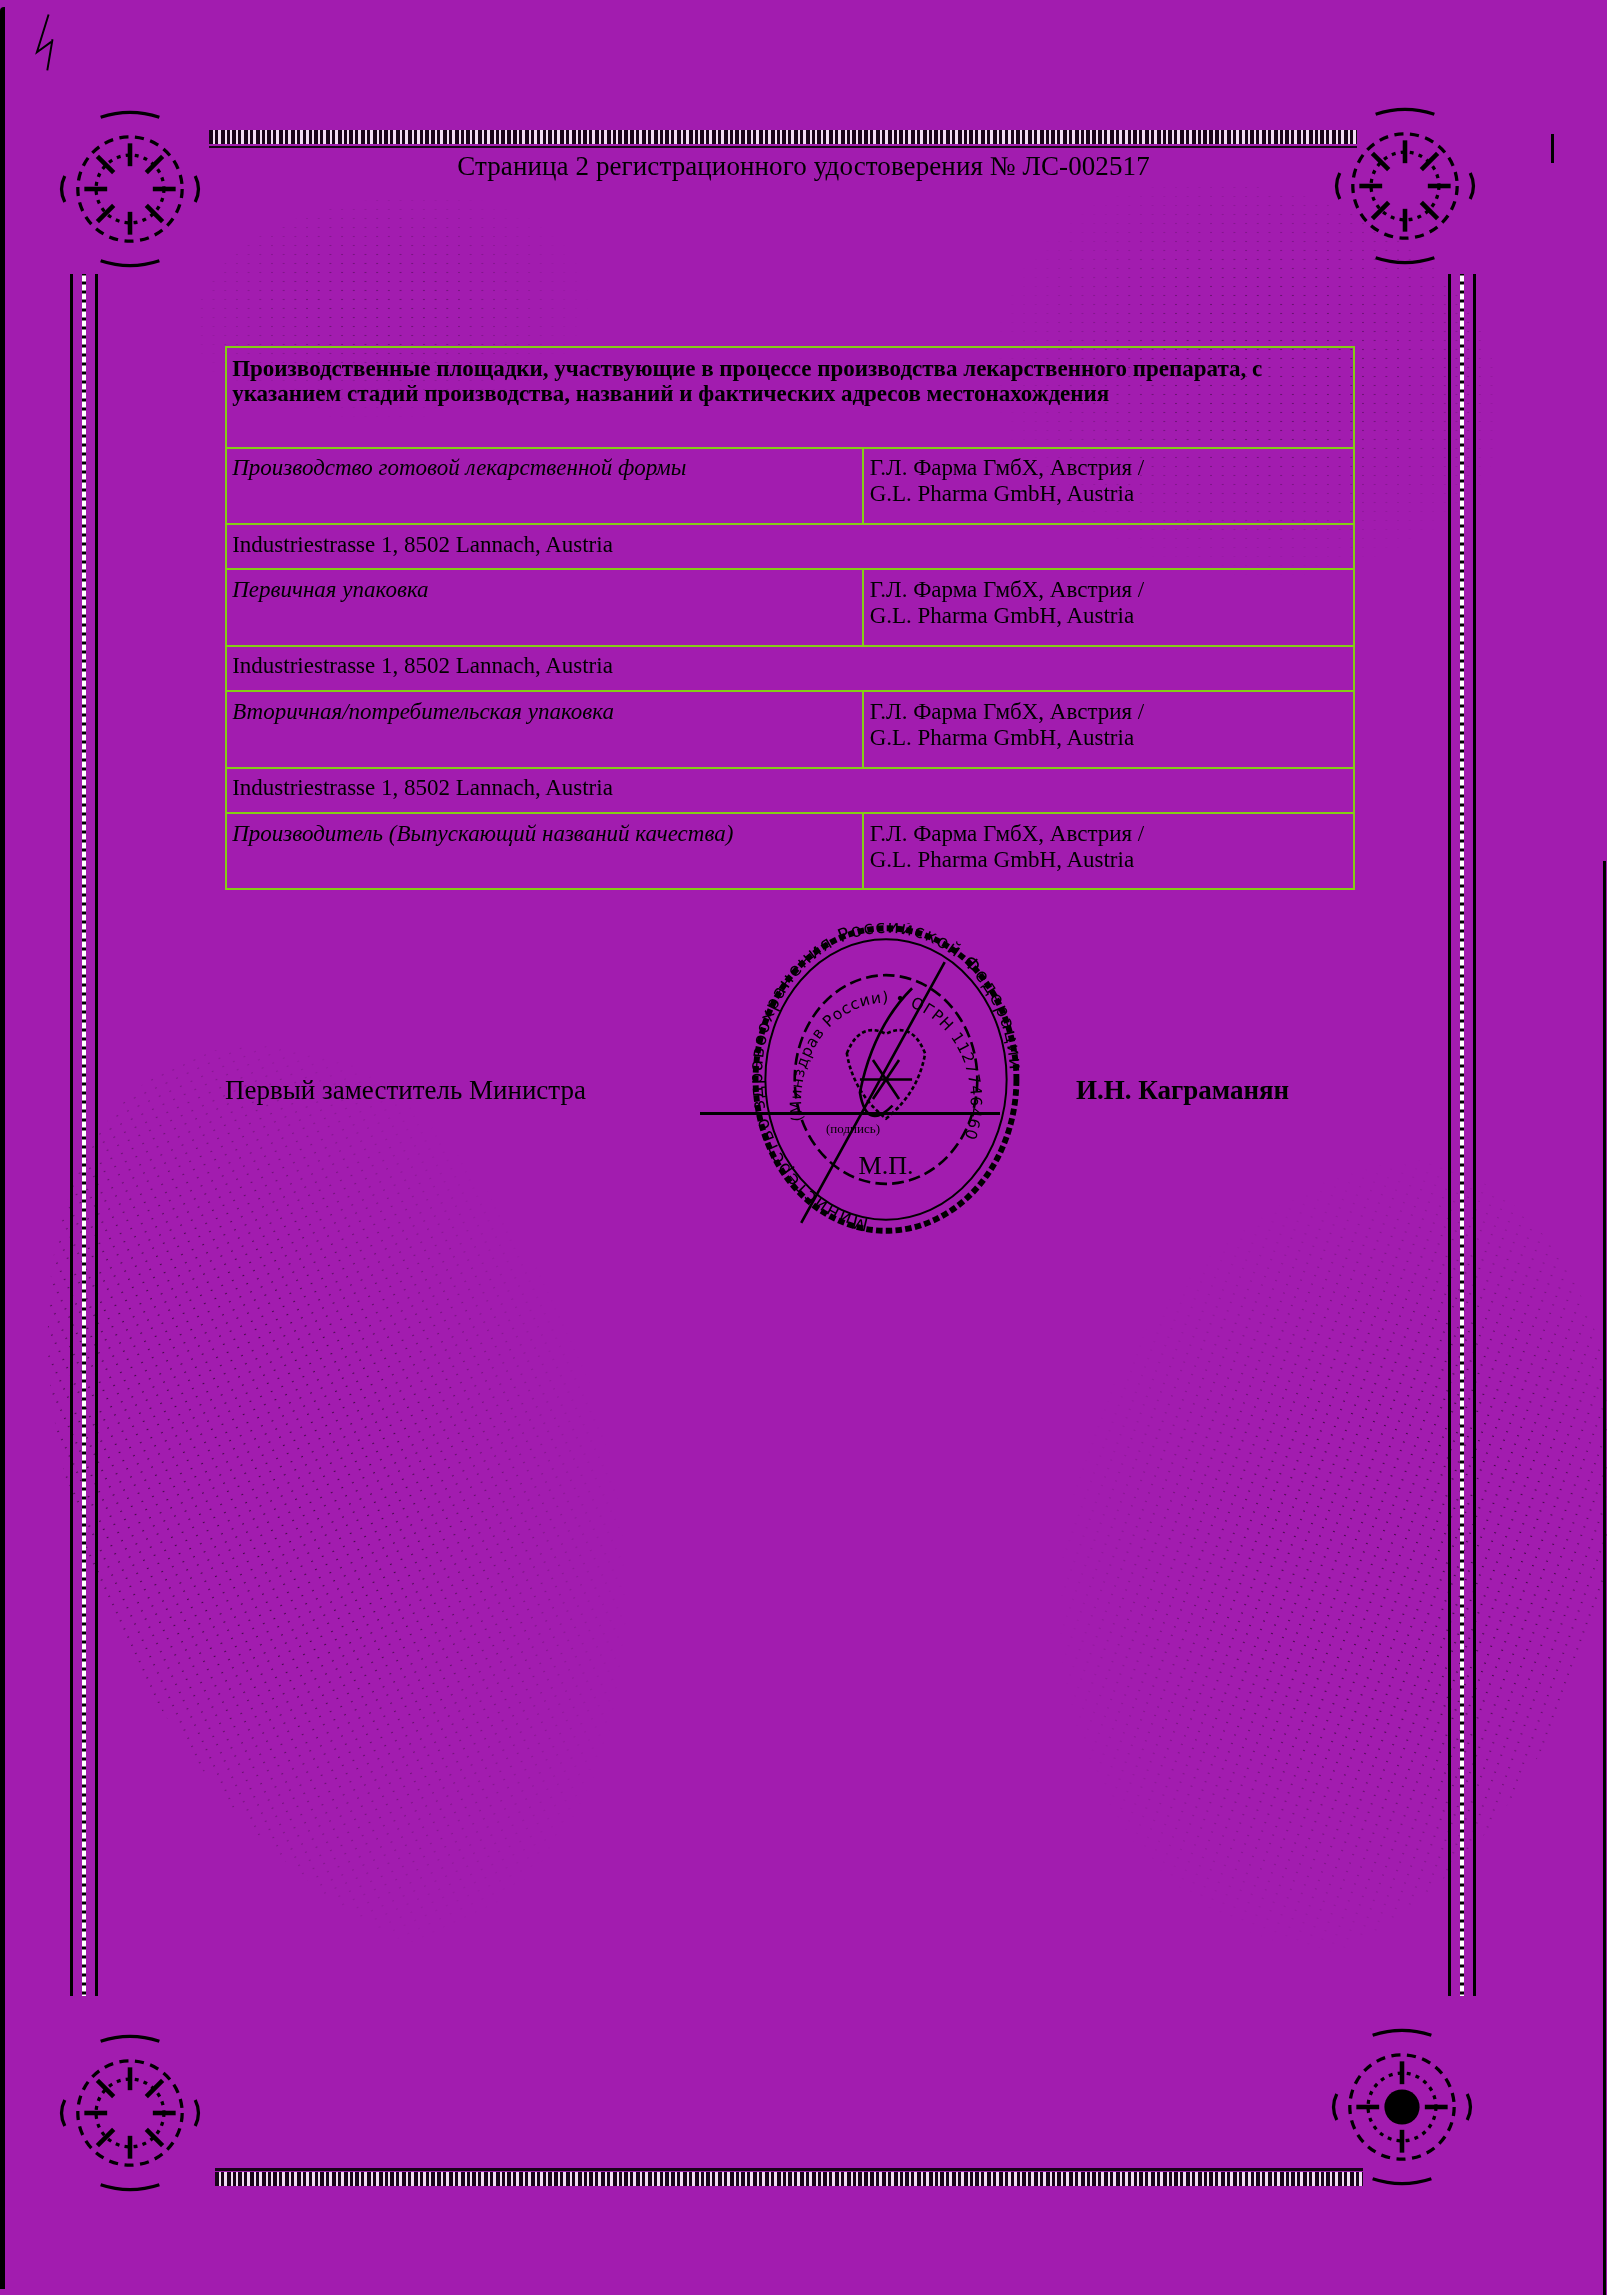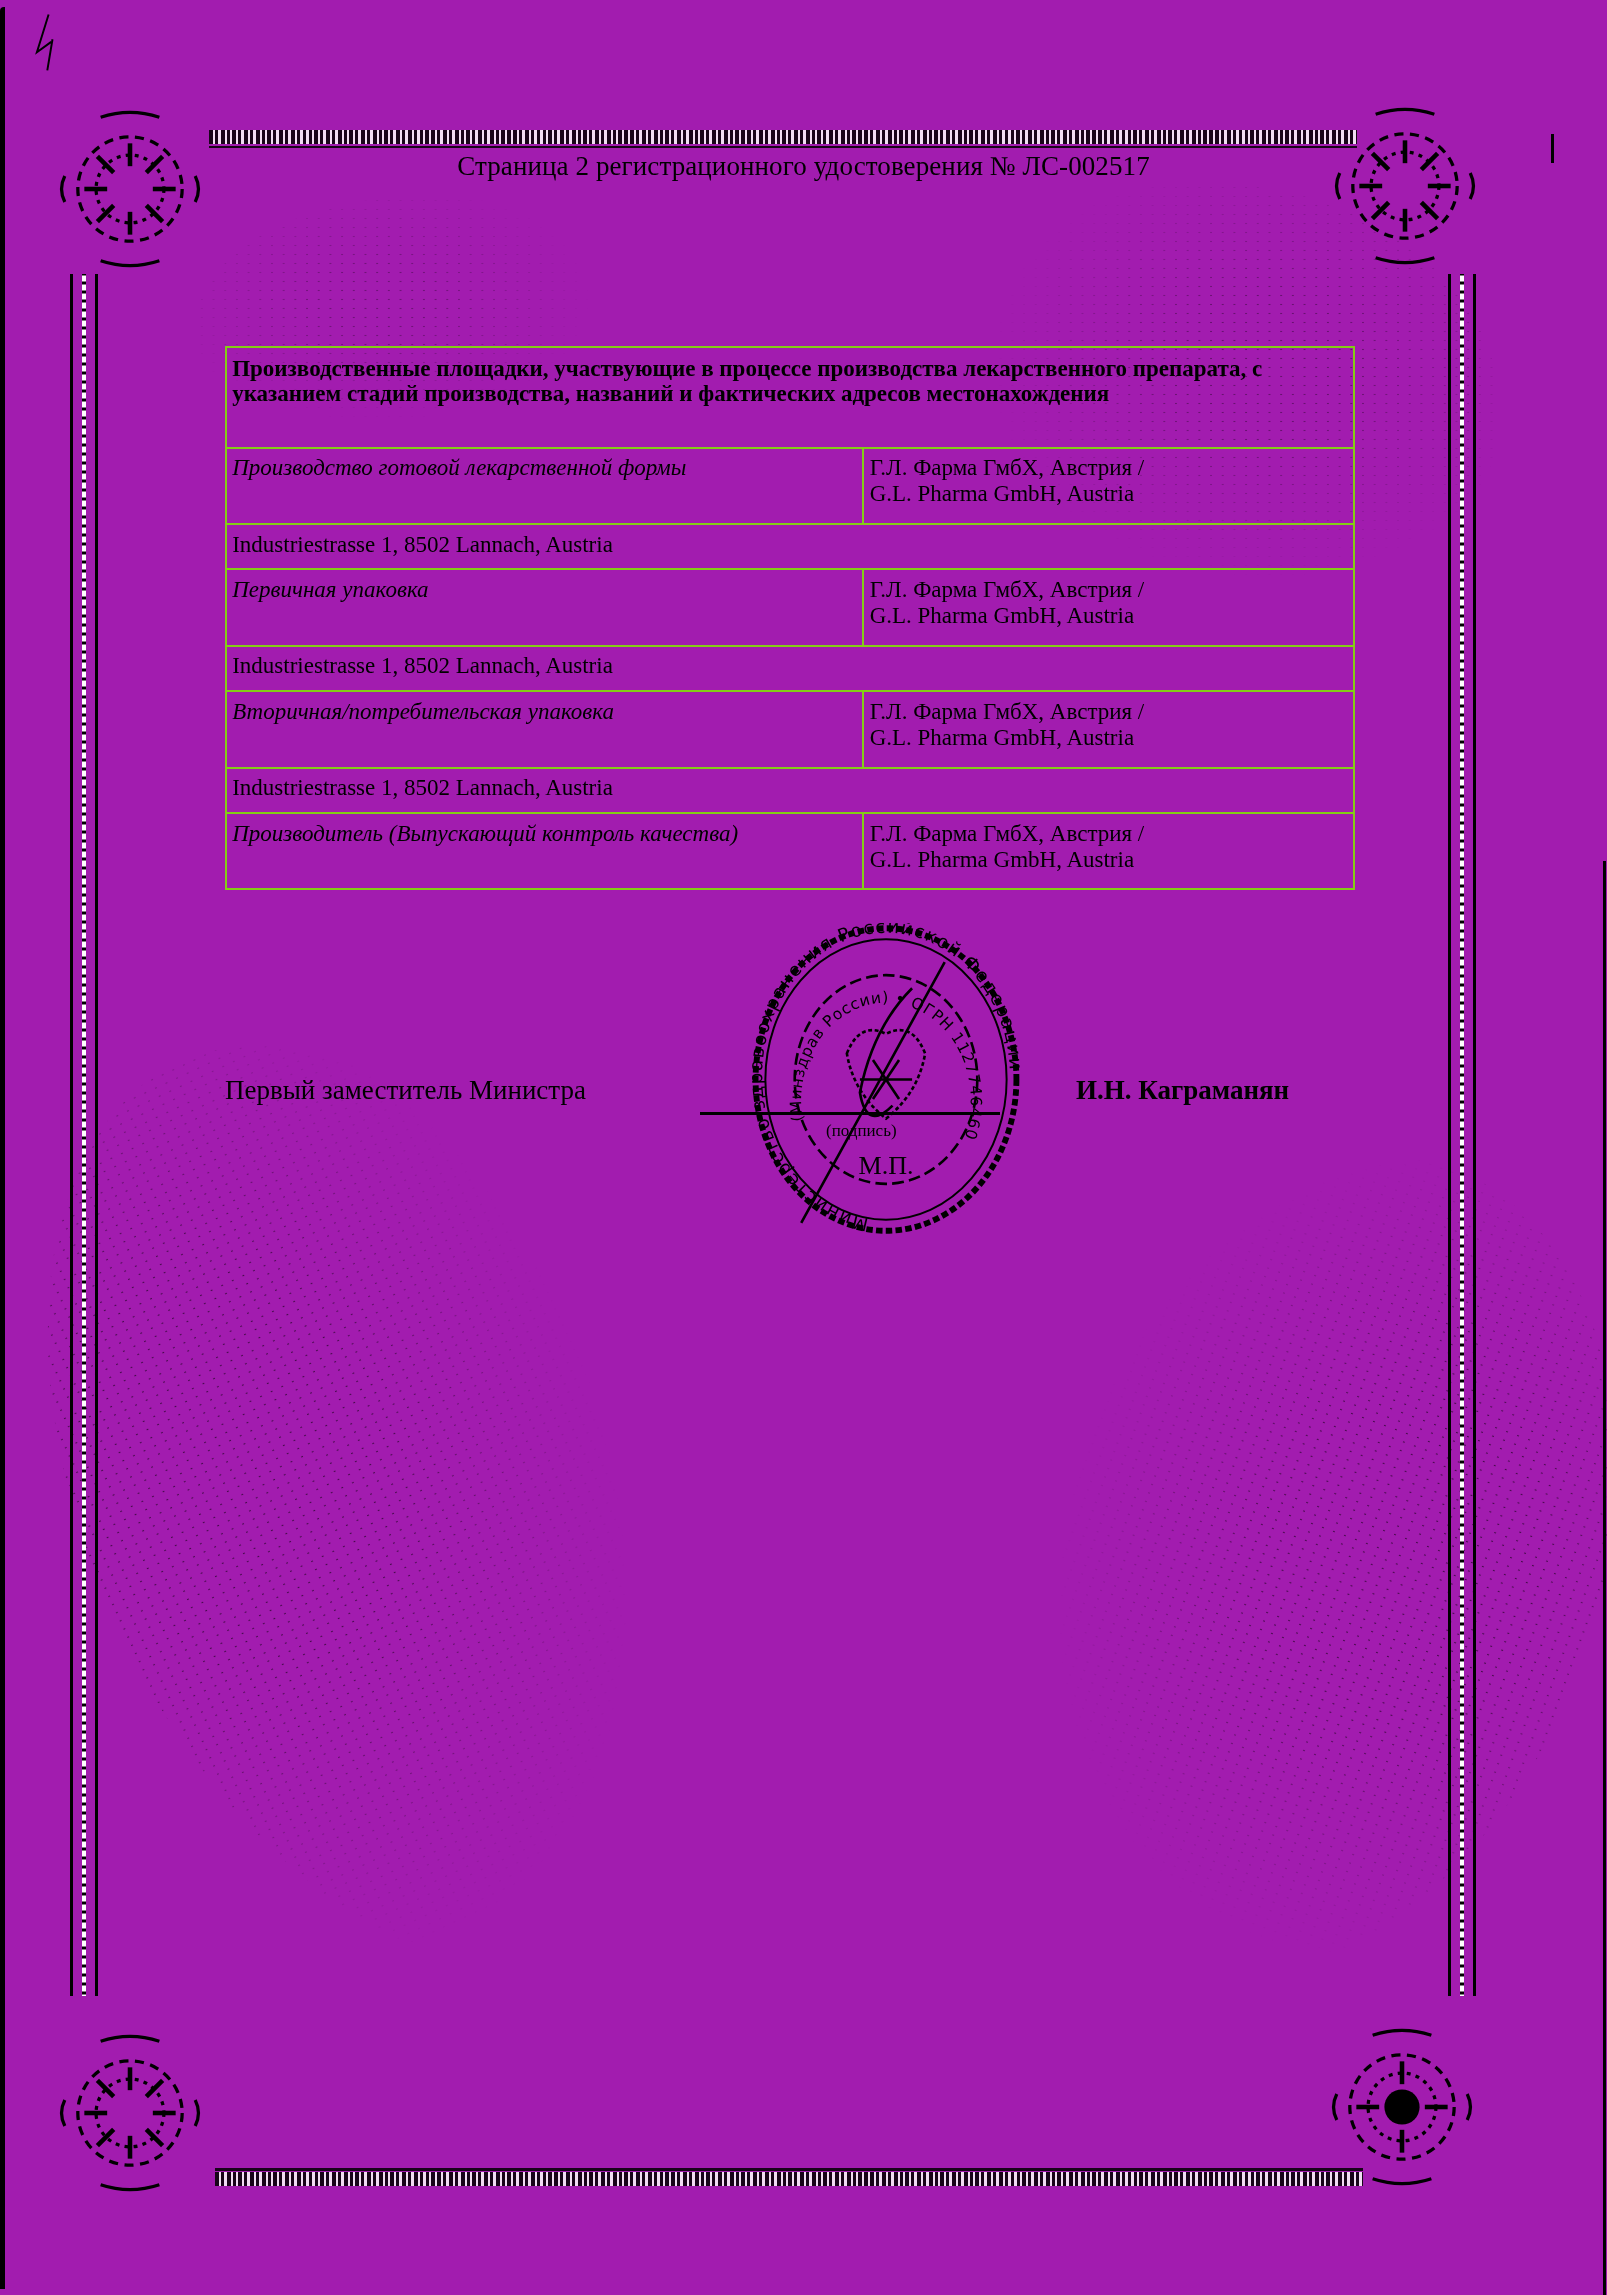--- a/index.html
+++ b/index.html
@@ -66,21 +66,21 @@
   .sites-table .hdr td { font-weight: bold; height: 87px; line-height: 25px; padding-top: 7.8px; }
   .sites-table .stage td { height: 64px; }
   .sites-table .stage td.stage-name { font-style: italic; width: 634px; }
   .sites-table .stage td.org { width: 486px; }
   .sites-table .addr td { height: 33px; }
 
   
   .signature { position: absolute; left: 225px; top: 1075px; width: 1130px; height: 59px; }
   .sig-position { position: absolute; left: 0; top: 0; font-weight: normal; font-size: 27px; }
   .sig-line { position: absolute; left: 475px; top: 37px; width: 300px; height: 2.6px; background: #000; }
-  .sig-caption { position: absolute; left: 601px; top: 46px; font-size: 17px; }
+  .sig-caption { position: absolute; left: 601px; top: 46px; font-size: 13px; }
   .sig-name { position: absolute; left: 851px; top: 0; font-weight: bold; font-size: 27px; text-align: center; }
 
   
   .stamp { position: absolute; left: 749px; top: 923px; width: 274px; height: 313px; }
   .stamp svg { width: 100%; height: 100%; }
 </style>
 </head>
 <body>
 
 <div class="page">
@@ -224,21 +224,21 @@
       <td class="org">
         <div>Г.Л. Фарма ГмбХ, Австрия /</div>
         <div>G.L. Pharma GmbH, Austria</div>
       </td>
     </tr>
     <tr class="addr">
       <td colspan="2">Industriestrasse 1, 8502 Lannach, Austria</td>
     </tr>
 
     <tr class="stage">
-      <td class="stage-name">Производитель (Выпускающий контроль качества)</td>
+      <td class="stage-name">Производитель (Выпускающий названий качества)</td>
       <td class="org">
         <div>Г.Л. Фарма ГмбХ, Австрия /</div>
         <div>G.L. Pharma GmbH, Austria</div>
       </td>
     </tr>
   </tbody>
     </table>
 
   <div class="stamp">
     <svg viewBox="0 0 420 480">

